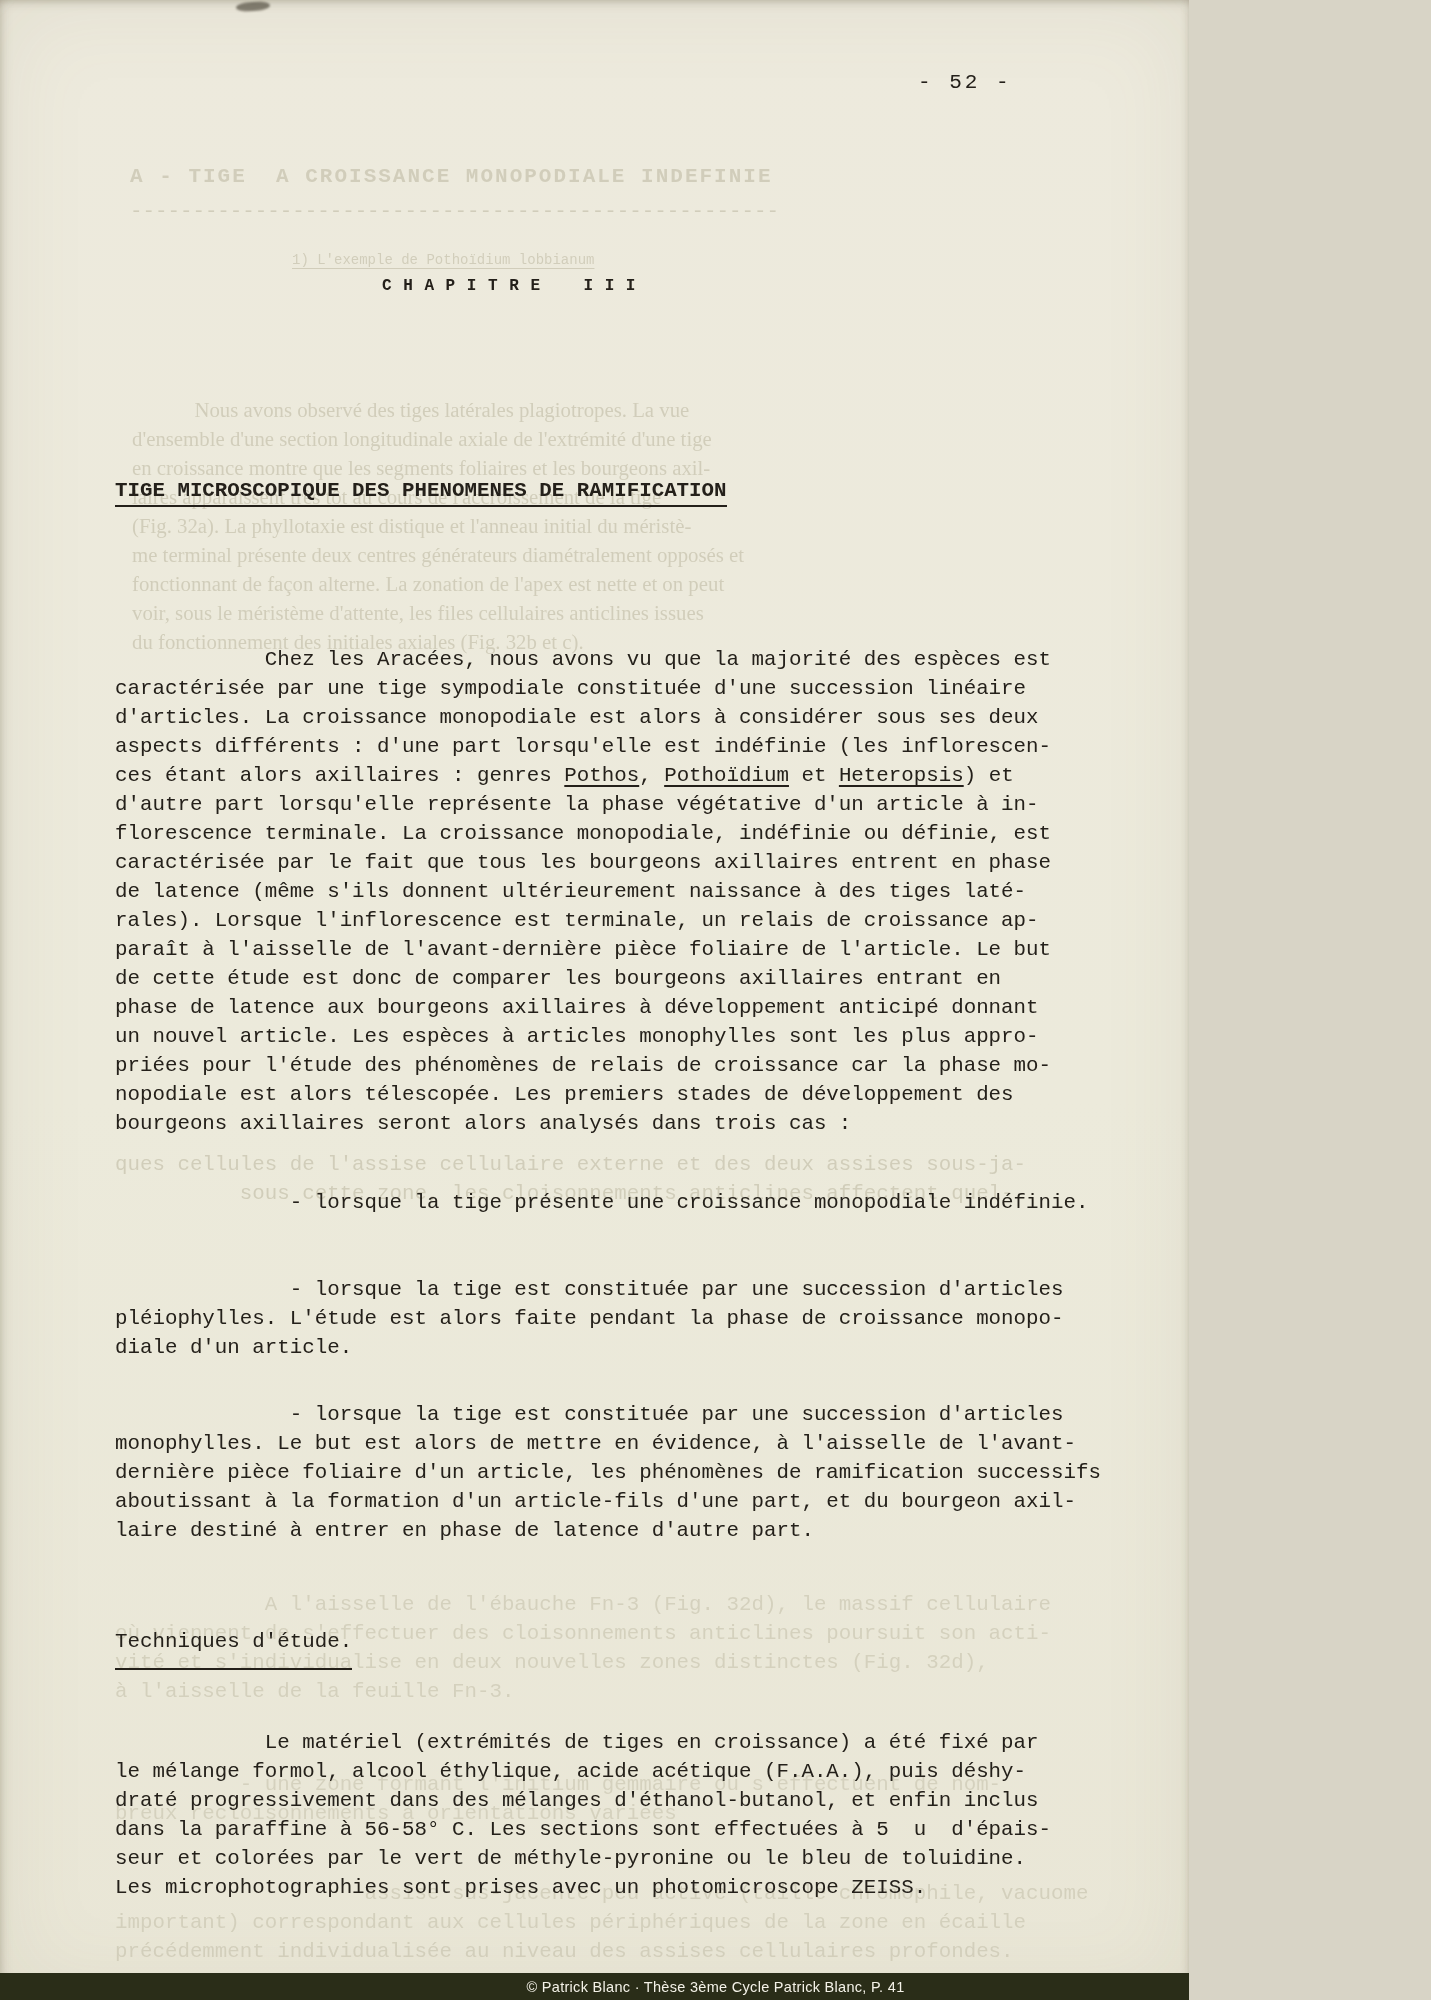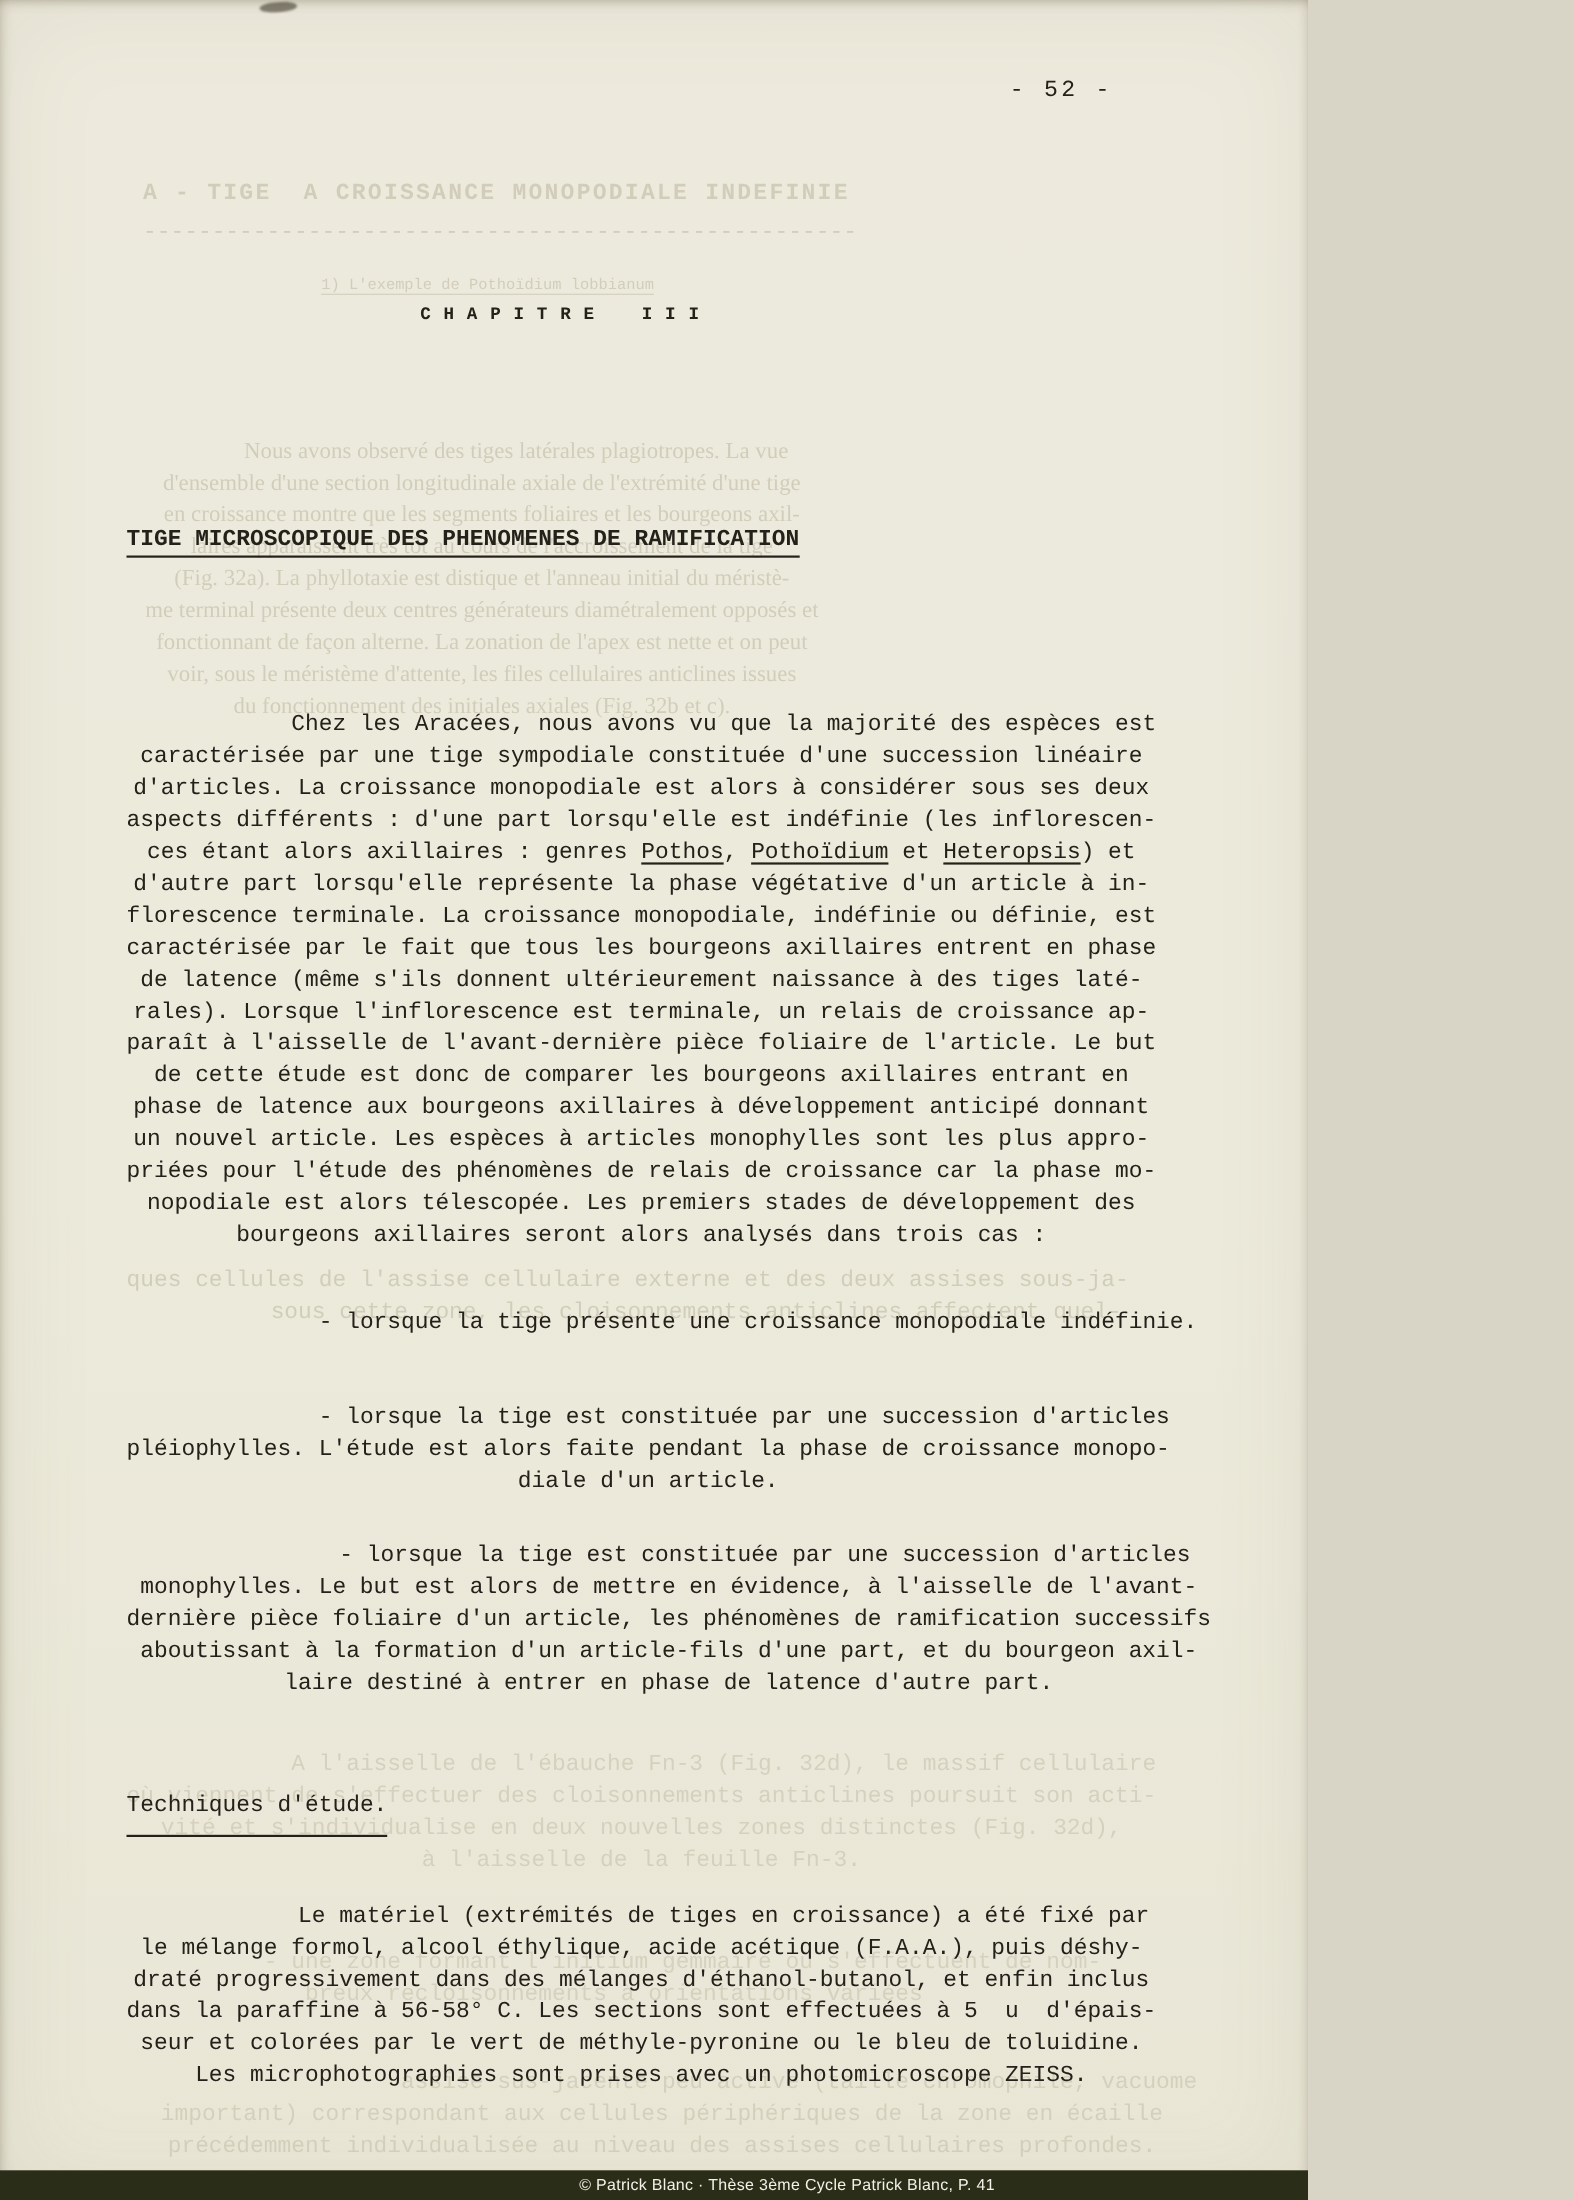--- a/index.html
+++ b/index.html
@@ -9,21 +9,20 @@
   html,body{margin:0;padding:0;background:#d8d4c6;}
   .page{
     position:relative; width:1189px; height:2000px; overflow:hidden;
     background:linear-gradient(180deg,#edeadd 0%,#eceadb 55%,#e9e6d6 100%);
     box-shadow:inset 0 6px 12px -6px rgba(90,80,55,.35),
                inset 6px 0 14px -8px rgba(90,80,55,.35),
                inset -5px 0 12px -8px rgba(90,80,55,.28),
                inset 0 0 90px rgba(130,118,85,.10);
     font-family:"Liberation Mono","DejaVu Sans Mono",monospace;
     color:var(--ink);
-    text-align:center;
   }
   .tw{font-size:20.8px; line-height:29px; white-space:pre;}
   .tline{white-space:pre; height:29px;}
   .u, .tline .u{text-decoration:underline; text-underline-offset:4px;}
   .page-number{position:absolute; top:68px; left:918px; font-size:21px; letter-spacing:3px;}
   .chapter-title{position:absolute; top:277px; left:382px; font-size:16px; font-weight:bold; letter-spacing:1px; white-space:pre;}
   .section-title{
     position:absolute; top:479px; left:115px; font-size:20.8px; font-weight:bold;
     border-bottom:2px solid var(--ink); padding-bottom:3px; white-space:pre;
   }

